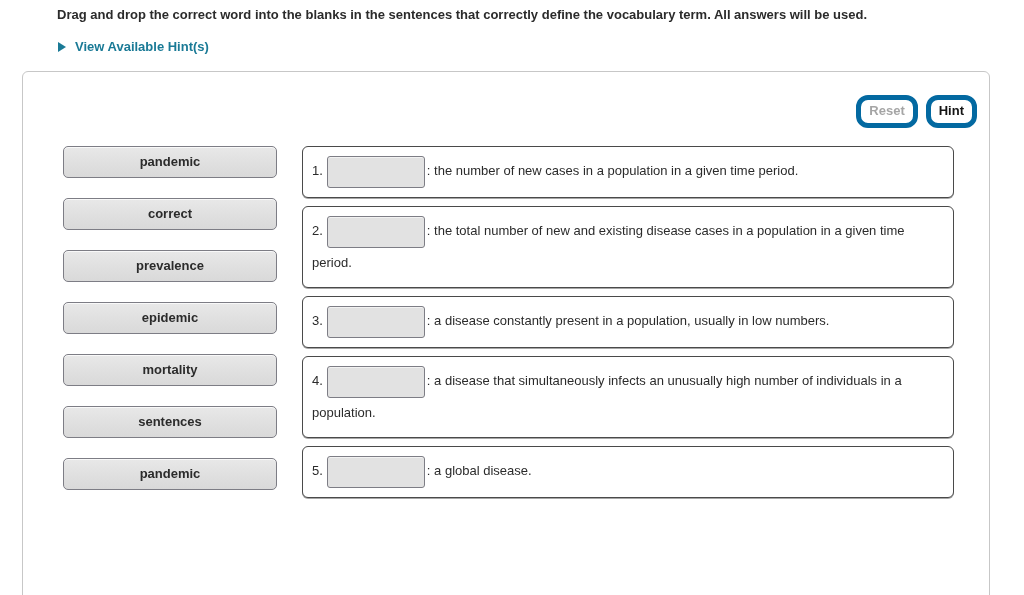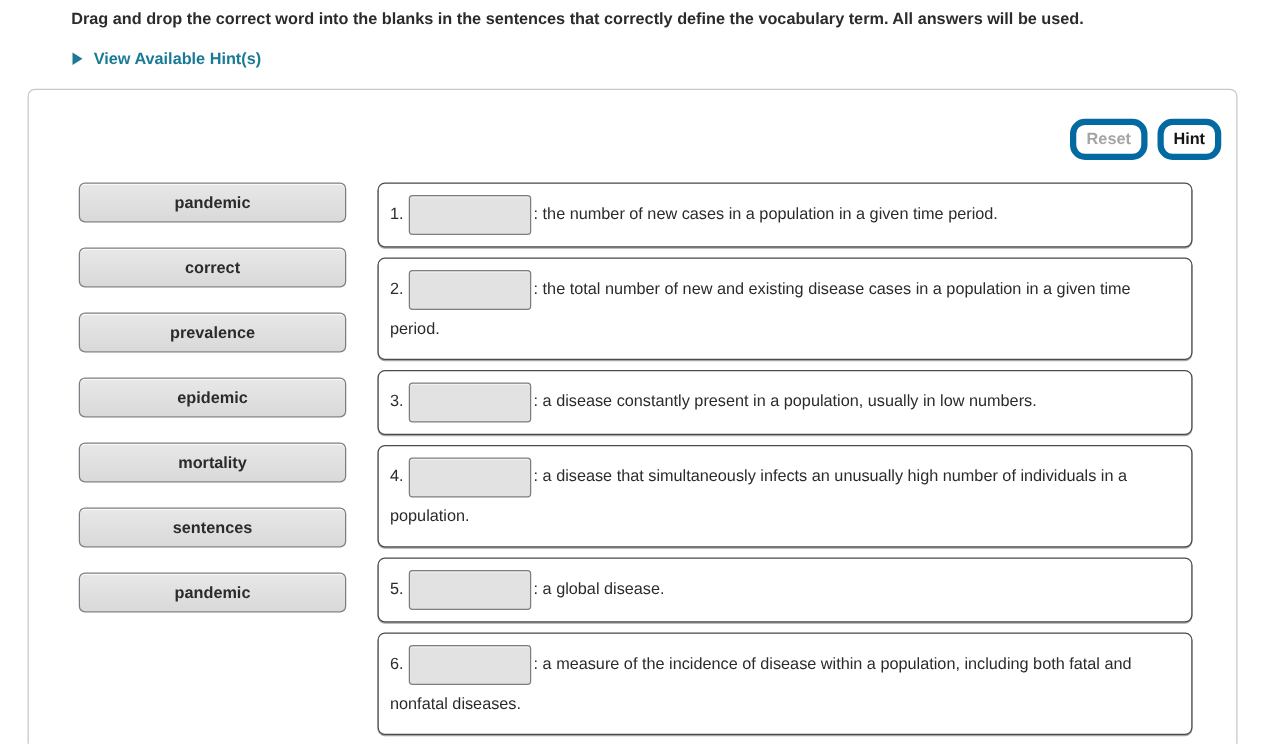--- a/index.html
+++ b/index.html
@@ -220,21 +220,16 @@
           <span class="row-num">4.</span><span class="drop-target"></span><span class="definition">: a disease that simultaneously infects an unusually high number of individuals in a population.</span>
         </span>
       </div>
 
       <div class="answer-row">
         <span class="answer-line">
           <span class="row-num">5.</span><span class="drop-target"></span><span class="definition">: a global disease.</span>
         </span>
       </div>
 
-      <div class="answer-row">
-        <span class="answer-line">
-          <span class="row-num">6.</span><span class="drop-target"></span><span class="definition">: a measure of the incidence of disease within a population, including both fatal and nonfatal diseases.</span>
-        </span>
-      </div>
 
     </div>
   </div>
 </div>
 
 </body></html>

